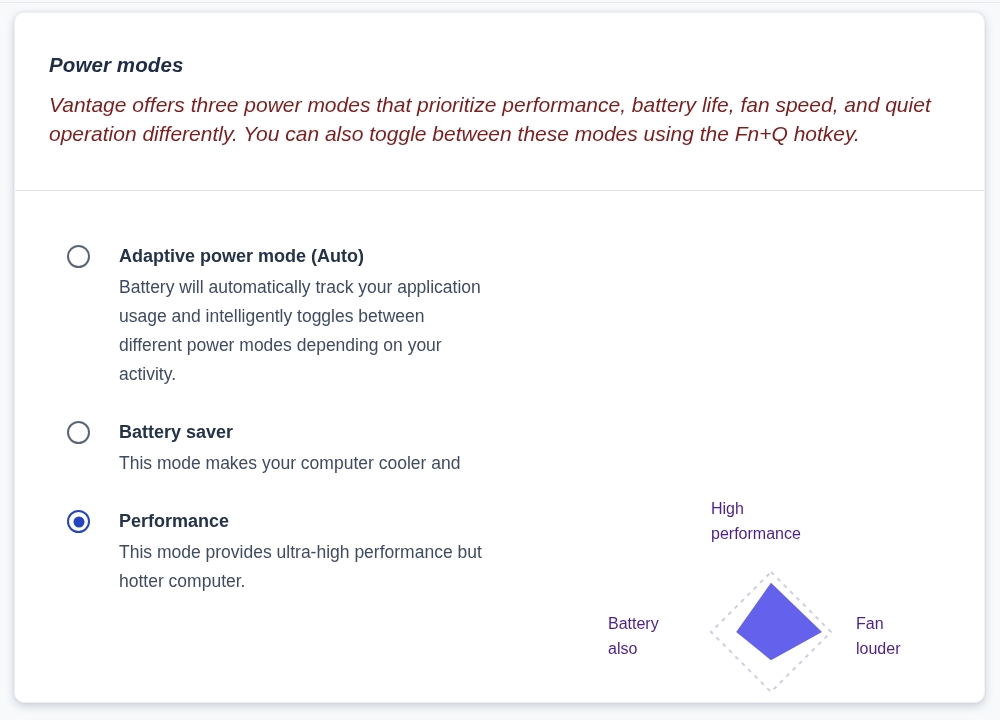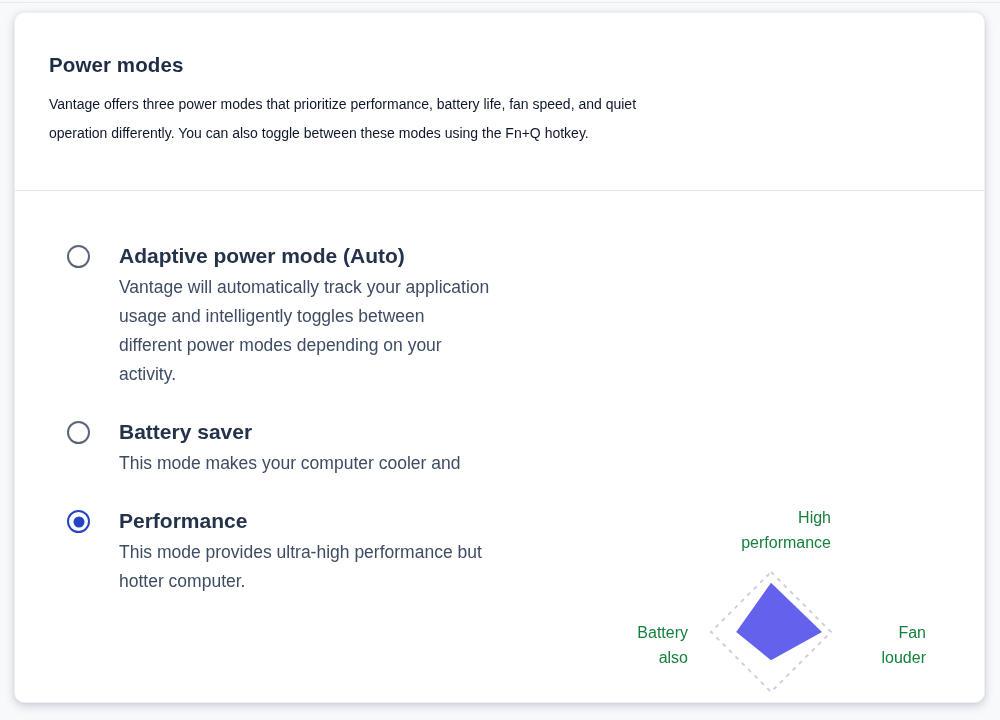--- a/index.html
+++ b/index.html
@@ -14,27 +14,27 @@
     position:absolute; left:0; top:2px; width:1000px; height:1px;
     background:#e7eaee;
   }
   .card{
     position:absolute; left:14px; top:12px; width:971px; height:691px;
     background:#ffffff;
     border:1px solid #f0f1f5;
     border-radius:10px;
     box-shadow:0 3px 8px rgba(110,120,140,.32), 0 0 2px rgba(120,130,150,.18);
   }
-  .card-header{ padding:40px 34px 0 34px; }
+  .card-header{ padding:40px 34px 0 34px;font-style:italic; }
   .page-title{
     font-size:20.5px; font-weight:700; color:#1f2c46; letter-spacing:.1px;
   }
   .intro{ margin-top:13px; }
   .intro div{
-    font-size:14px; line-height:29px; color:#0f172a; white-space:nowrap;
+    font-size:21px; line-height:29px; color:#7f1d1d; white-space:nowrap;
   }
   .divider{
     position:absolute; left:0; top:177px; width:100%; height:1px;
     background:#dfe3ee;
   }
   .content{ position:absolute; left:0; top:177px; right:0; bottom:0; }
 
   
   .options{ position:absolute; left:52px; top:54px; }
   .option{ display:flex; align-items:flex-start; margin-bottom:31px; cursor:default; }
@@ -44,33 +44,33 @@
     position:relative;
   }
   .option.selected .radio{ border-color:#2444c4; }
   .option.selected .radio::after{
     content:""; position:absolute; left:50%; top:50%;
     width:11px; height:11px; border-radius:50%; background:#2444c4;
     transform:translate(-50%,-50%);
   }
   .option-text{ margin-left:29px; }
   .option-title{
-    font-size:21px; font-weight:700; color:#24324a; line-height:24px;
+    font-size:18px; font-weight:700; color:#24324a; line-height:24px;
     white-space:nowrap;
   }
   .option-desc{ margin-top:5px; }
   .option-desc div{
     font-size:17.5px; line-height:29px; color:#3e4c63; white-space:nowrap;
   }
 
   
   .chart{ position:absolute; left:0; top:0; right:0; bottom:0; }
   .axis-label{
     position:absolute; transform:translateX(-50%);
-    font-size:16px; line-height:25px; color:#15803d; text-align:right;margin-top:9px;
+    font-size:16px; line-height:25px; color:#4c1d95; text-align:left;
   }
   .axis-top{ left:756px; top:306px; width:120px; }
   .axis-left{ left:633px; top:421px; width:80px; }
   .axis-right{ left:876px; top:421px; width:70px; }
   .radar-svg{ position:absolute; left:676px; top:362px; width:160px; height:160px; }
   .radar-grid{ fill:none; stroke:#ccd1df; stroke-width:2; stroke-dasharray:4 5; }
 </style>
 </head>
 <body>
 
@@ -90,21 +90,21 @@
 
   <div class="content">
 
     <div class="options">
 
       <div class="option">
         <div class="radio"></div>
         <div class="option-text">
           <div class="option-title">Adaptive power mode (Auto)</div>
           <div class="option-desc">
-            <div>Vantage will automatically track your application</div>
+            <div>Battery will automatically track your application</div>
             <div>usage and intelligently toggles between</div>
             <div>different power modes depending on your</div>
             <div>activity.</div>
           </div>
         </div>
       </div>
 
       <div class="option">
         <div class="radio"></div>
         <div class="option-text">

